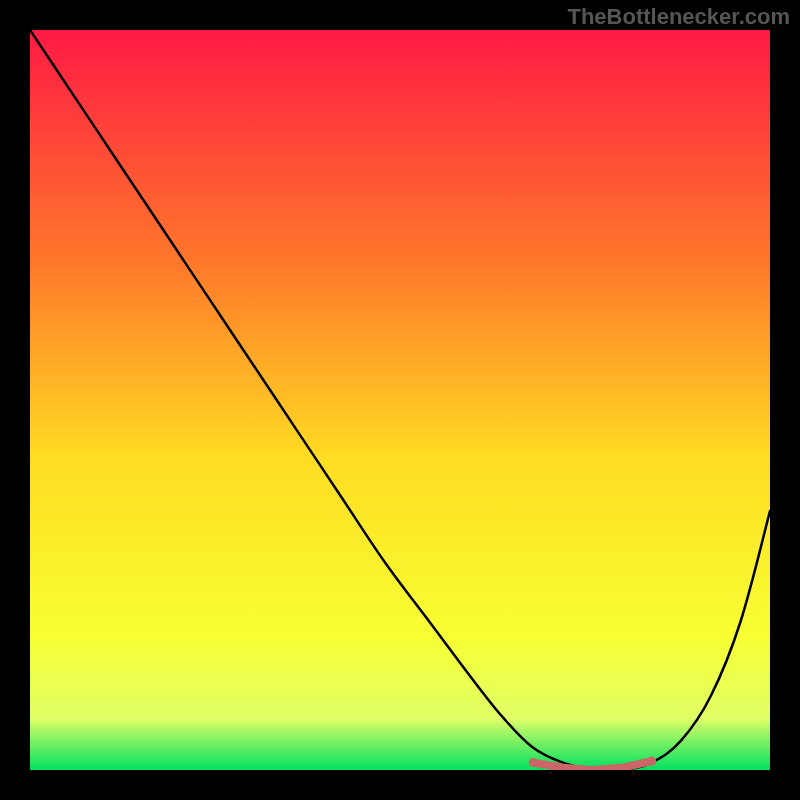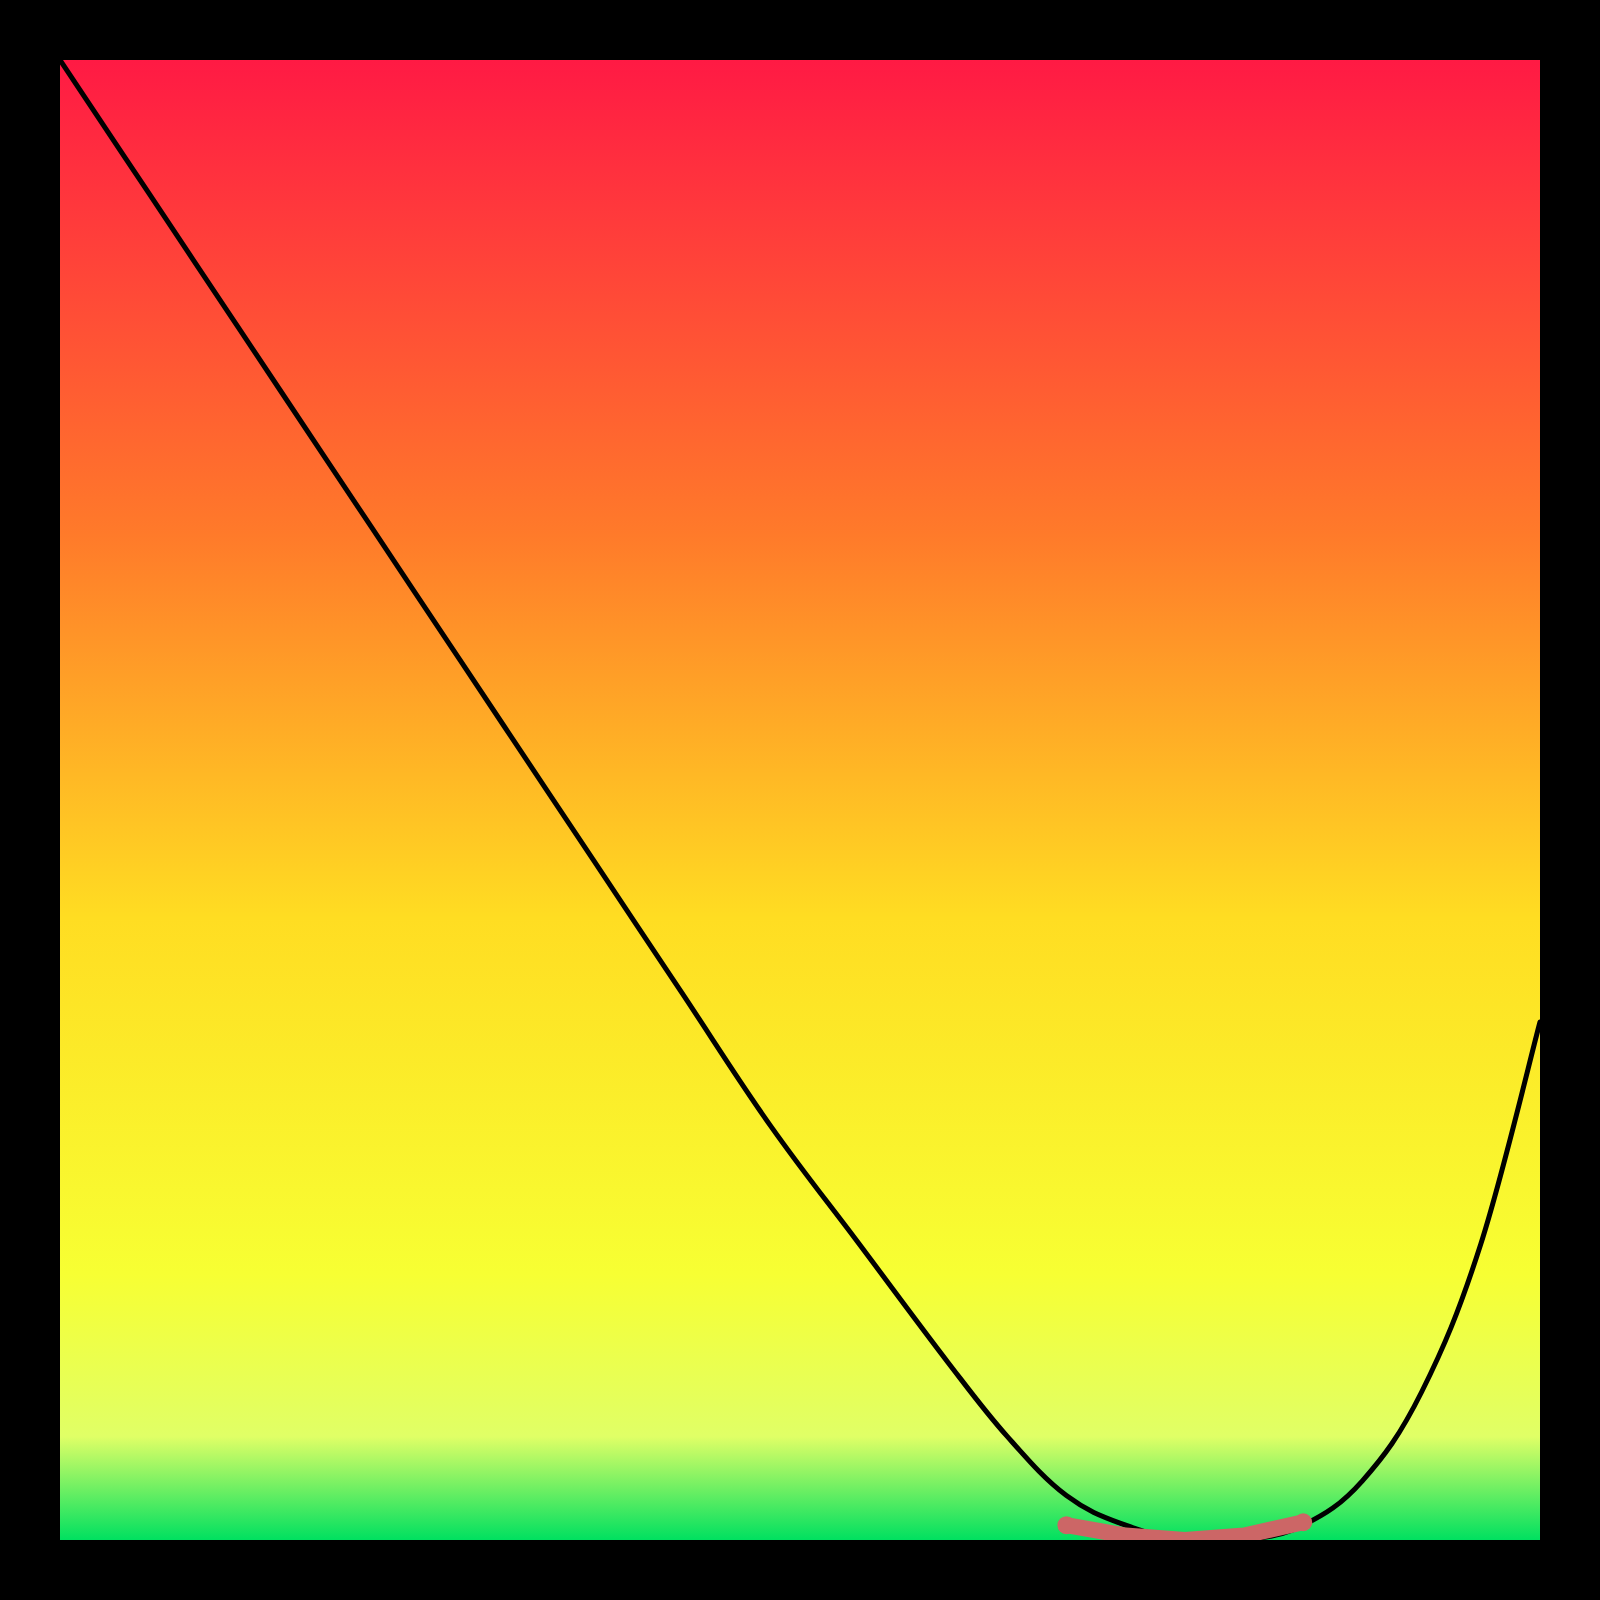--- a/index.html
+++ b/index.html
@@ -34,20 +34,21 @@
   }
   svg {
     display: block;
   }
 </style>
 </head>
 <body>
 
 <div class="container">
 
+  <div class="watermark">TheBottlenecker.com</div>
 
   <div class="plot">
     <svg id="chart-svg" viewBox="0 0 740 740" width="740" height="740">
       <defs>
         <linearGradient id="bg-grad" x1="0" y1="0" x2="0" y2="1">
           <stop id="g0" offset="0%" stop-color="#ff1a44"></stop>
           <stop id="g1" offset="32%" stop-color="#ff7a2a"></stop>
           <stop id="g2" offset="58%" stop-color="#ffdd22"></stop>
           <stop id="g3" offset="82%" stop-color="#f7ff33"></stop>
           <stop id="g4" offset="93%" stop-color="#e0ff66"></stop>

